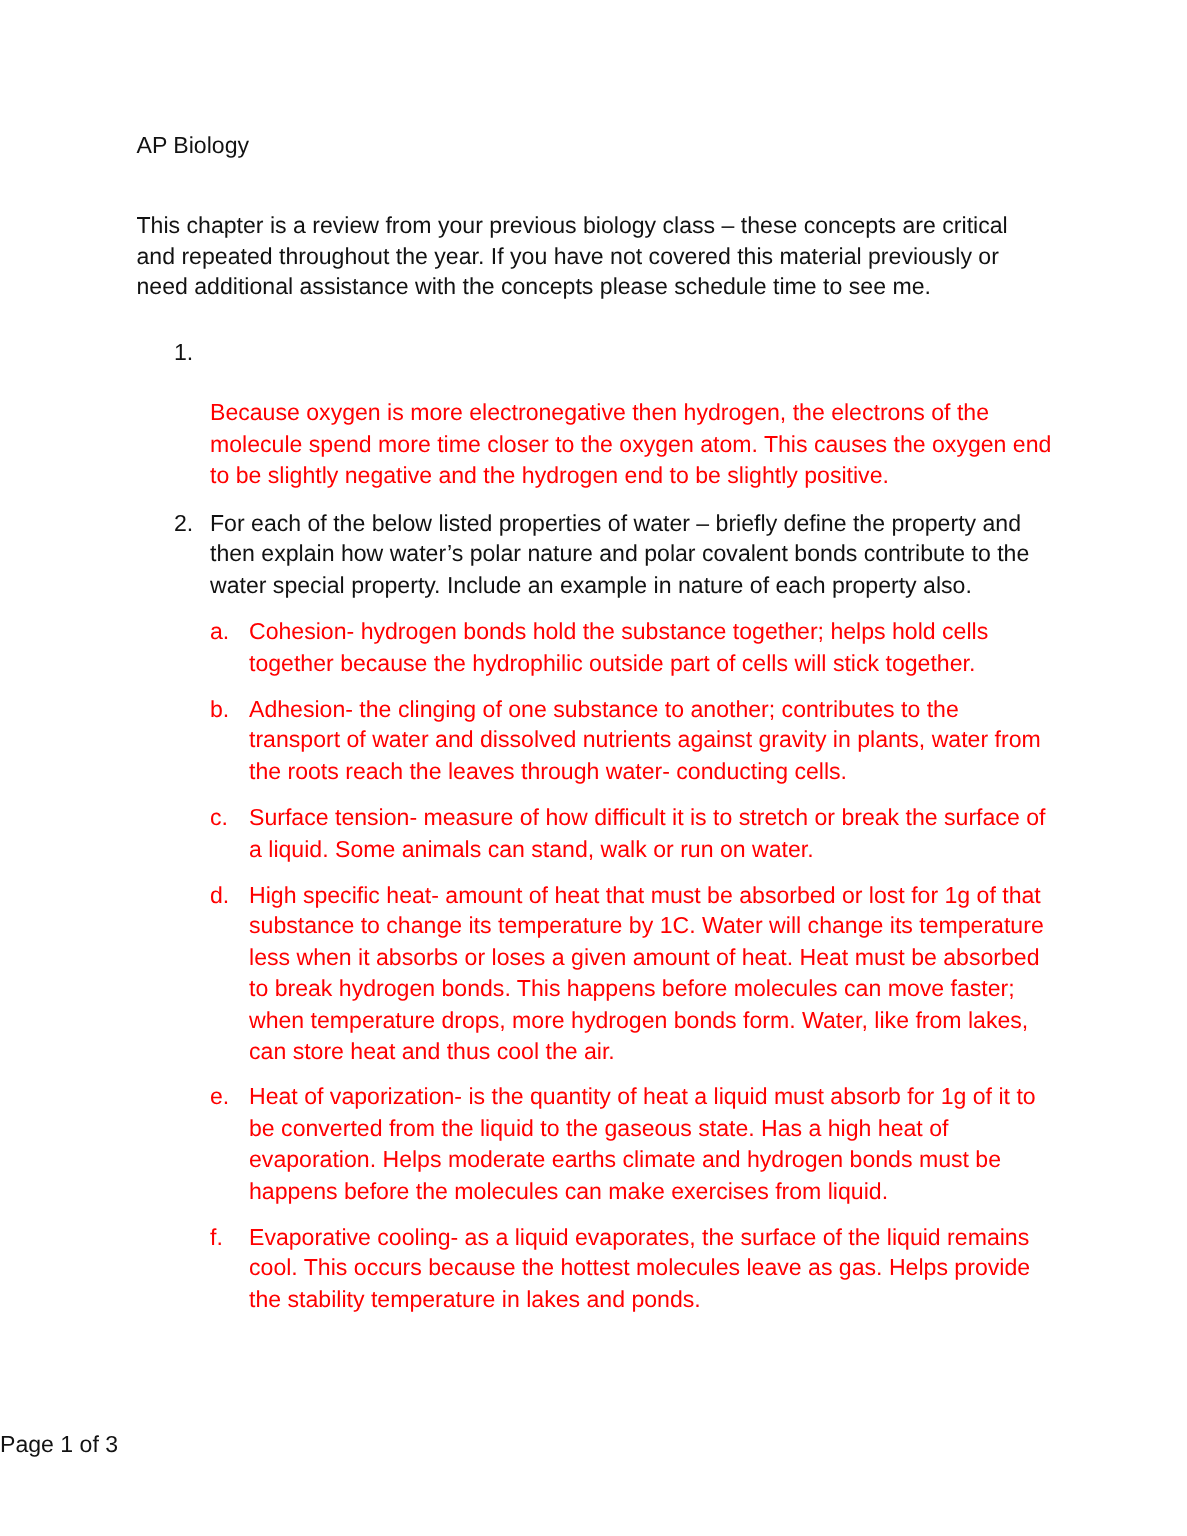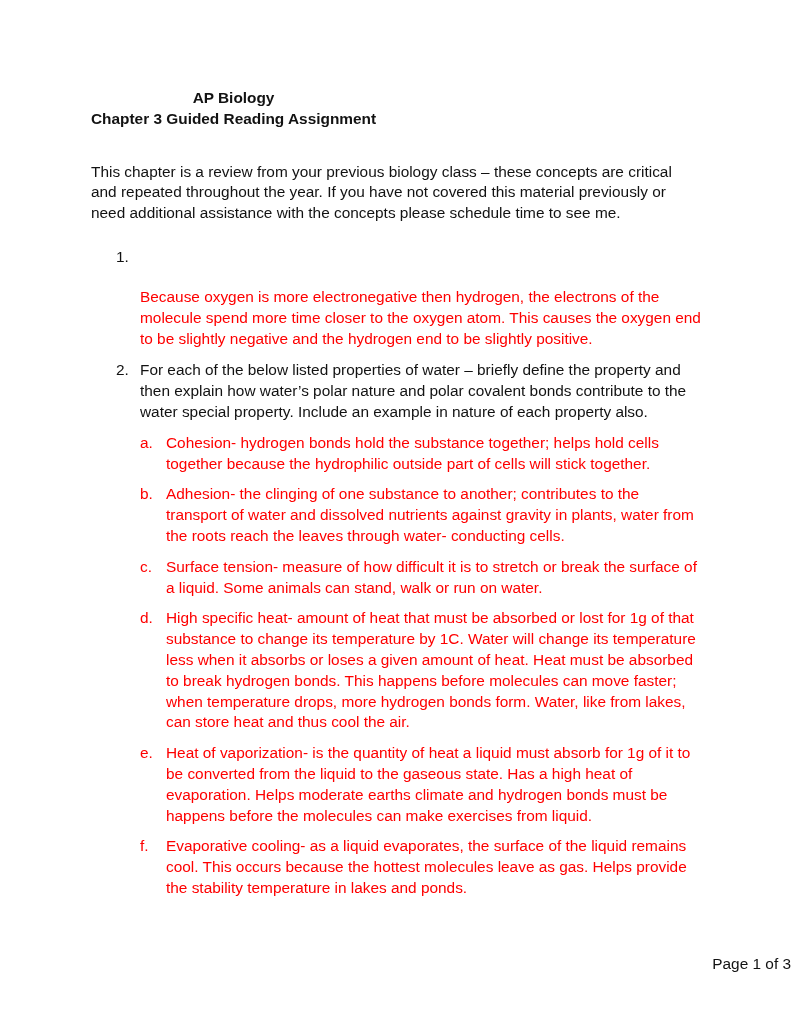--- a/index.html
+++ b/index.html
@@ -20,22 +20,21 @@
     color: #121212;
     overflow: hidden;
   }
   .header {
     display: flex;
     justify-content: space-between;
     align-items: flex-start;
     margin-bottom: 32px;
   }
   .header-left {
-    font-weight: bold;
-    text-align: center;
+    font-weight: normal;
   }
   .header-right {
     font-weight: bold;
     white-space: nowrap;
     padding-top: 0;
   }
   .name-line {
     display: inline-block;
     width: 211px;
     height: 15px;
@@ -70,33 +69,32 @@
     flex: 0 0 26px;
   }
   .sub-body {
     flex: 1;
   }
   .footer {
     position: absolute;
     left: 0;
     right: 0;
     top: 954px;
-    text-align: right;
+    text-align: left;
     color: #121212;
   }
 </style>
 </head>
 <body>
 
 <div class="page">
 
   <div class="header">
     <div class="header-left">
       <div>AP Biology</div>
-      <div>Chapter 3 Guided Reading Assignment</div>
     </div>
   </div>
 
   <div class="intro">This chapter is a review from your previous biology class – these concepts are critical and repeated throughout the year. If you have not covered this material previously or need additional assistance with the concepts please schedule time to see me.</div>
 
   <div class="question">
     <span class="q-marker">1.</span>
     <div class="q-body">
       <div class="answer-red">Because oxygen is more electronegative then hydrogen, the electrons of the molecule spend more time closer to the oxygen atom. This causes the oxygen end to be slightly negative and the hydrogen end to be slightly positive.</div>
     </div>

